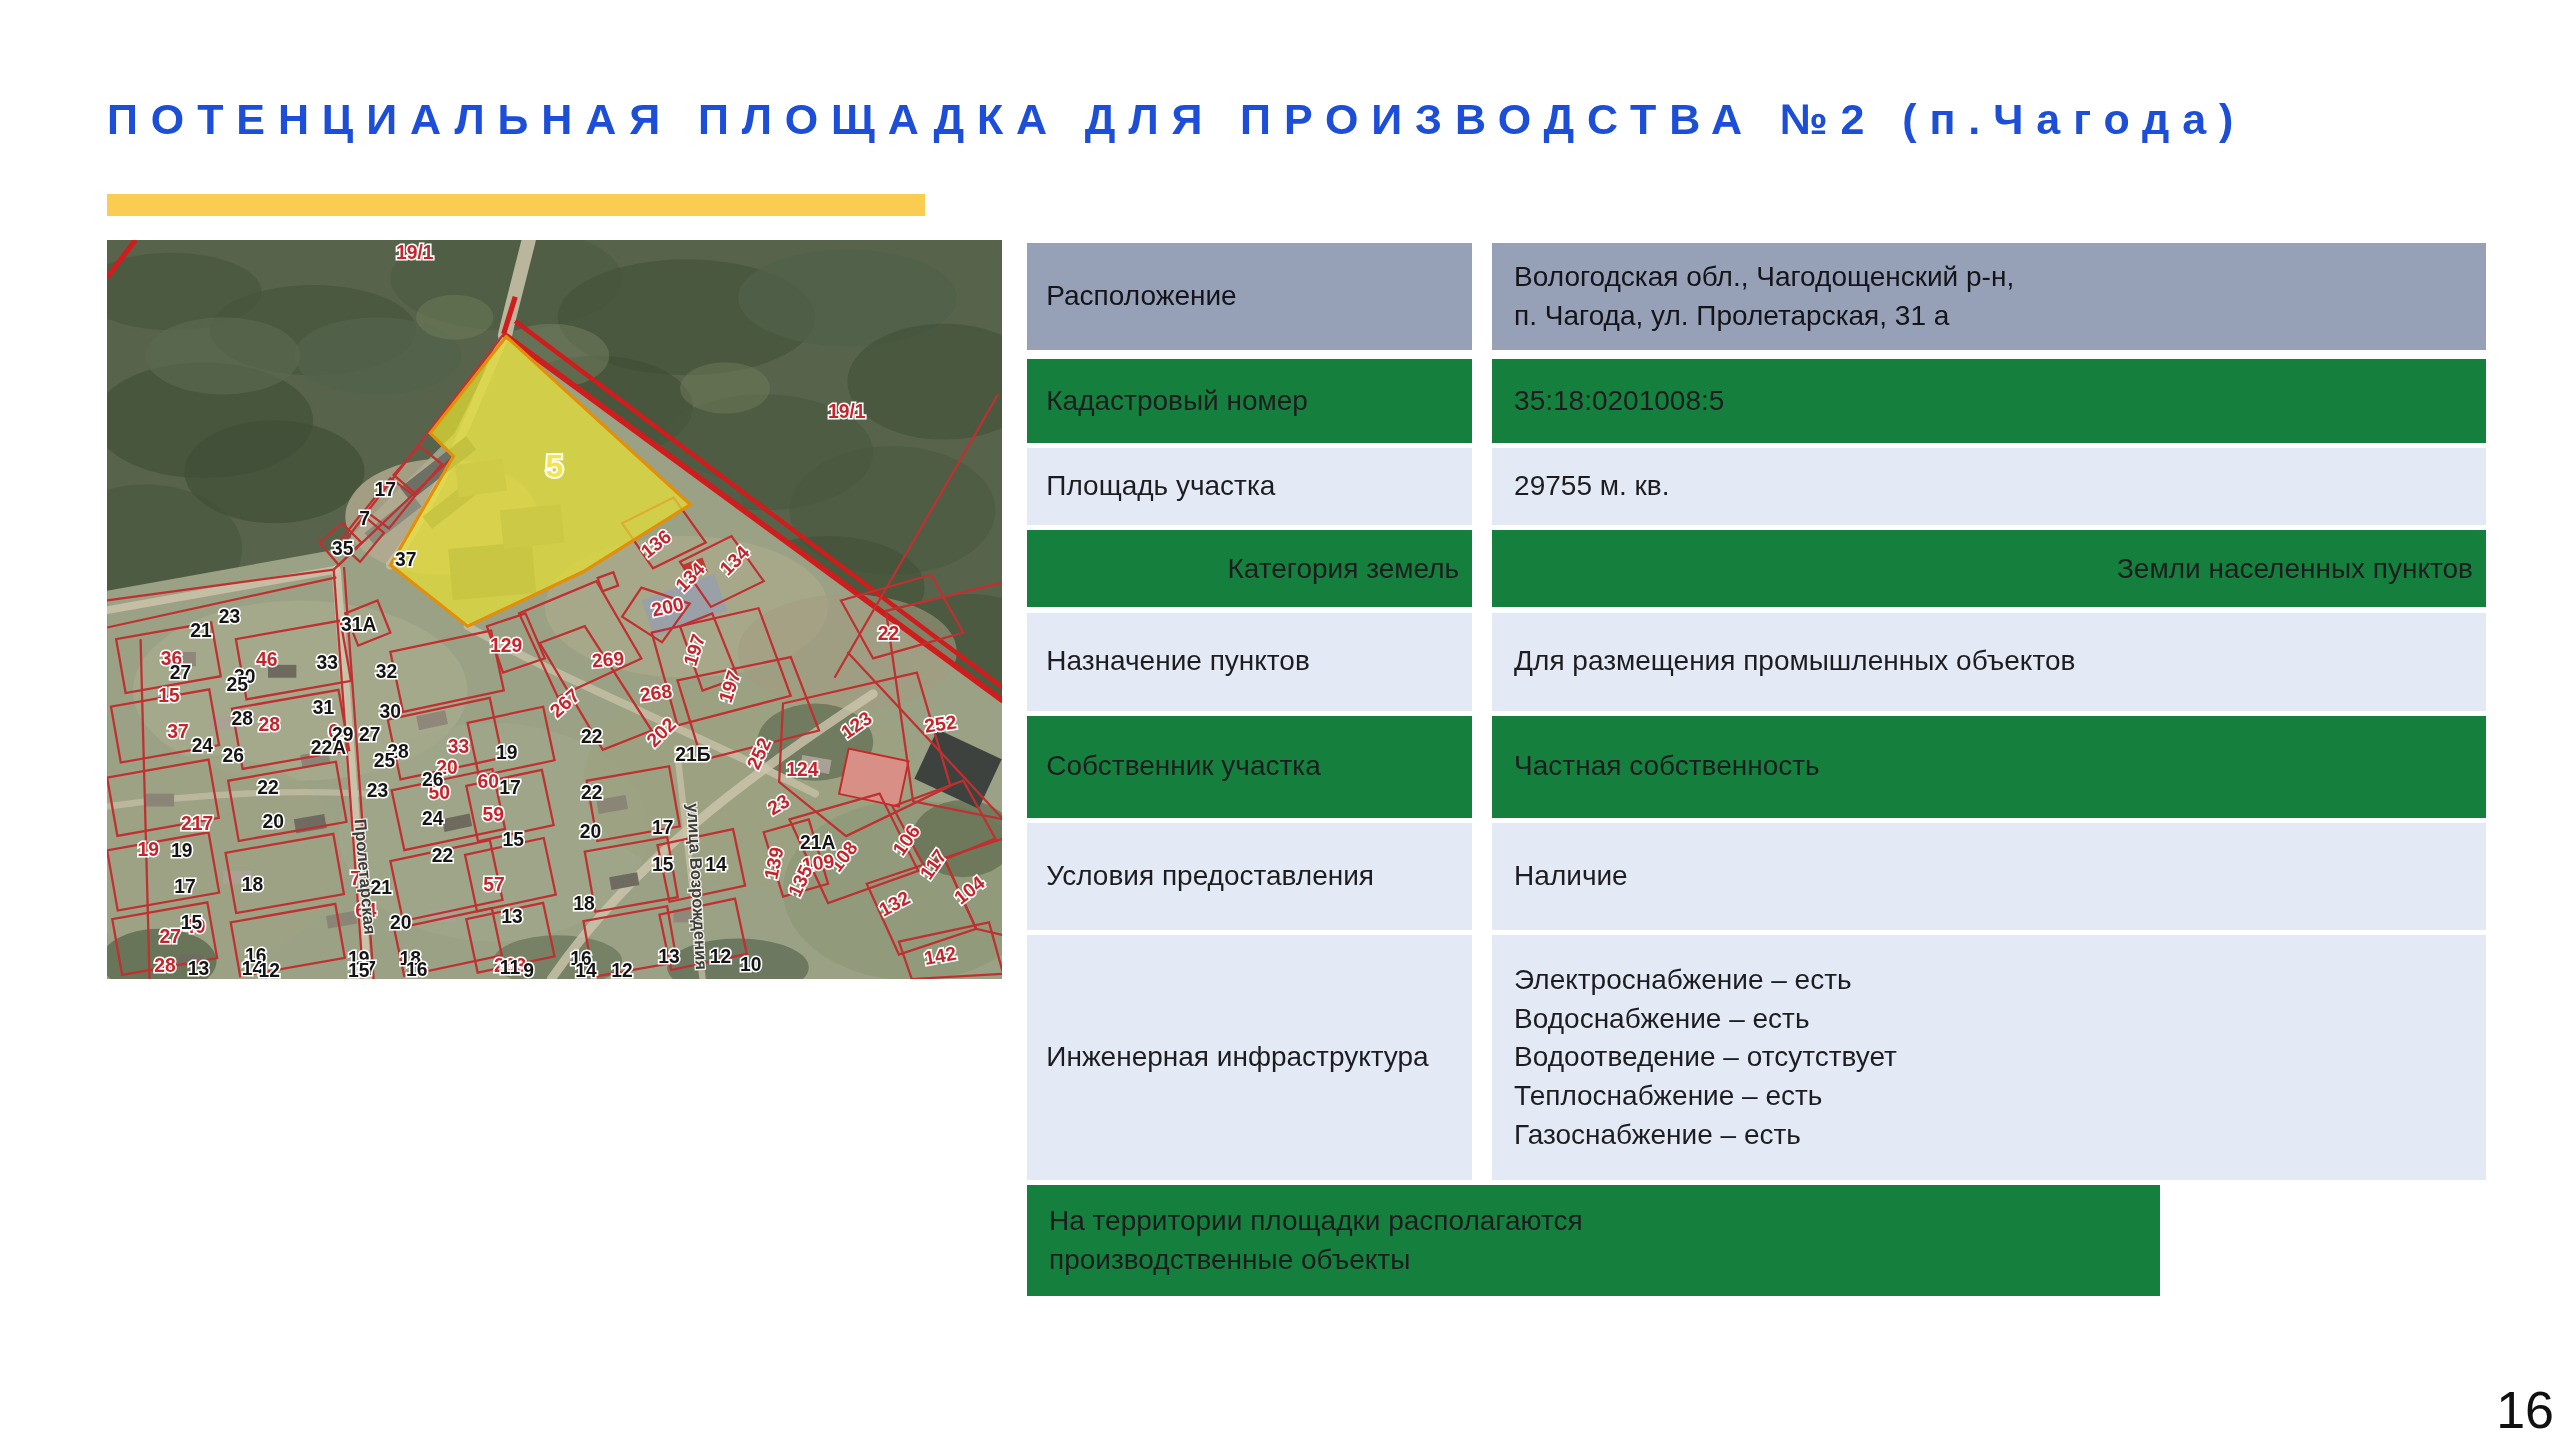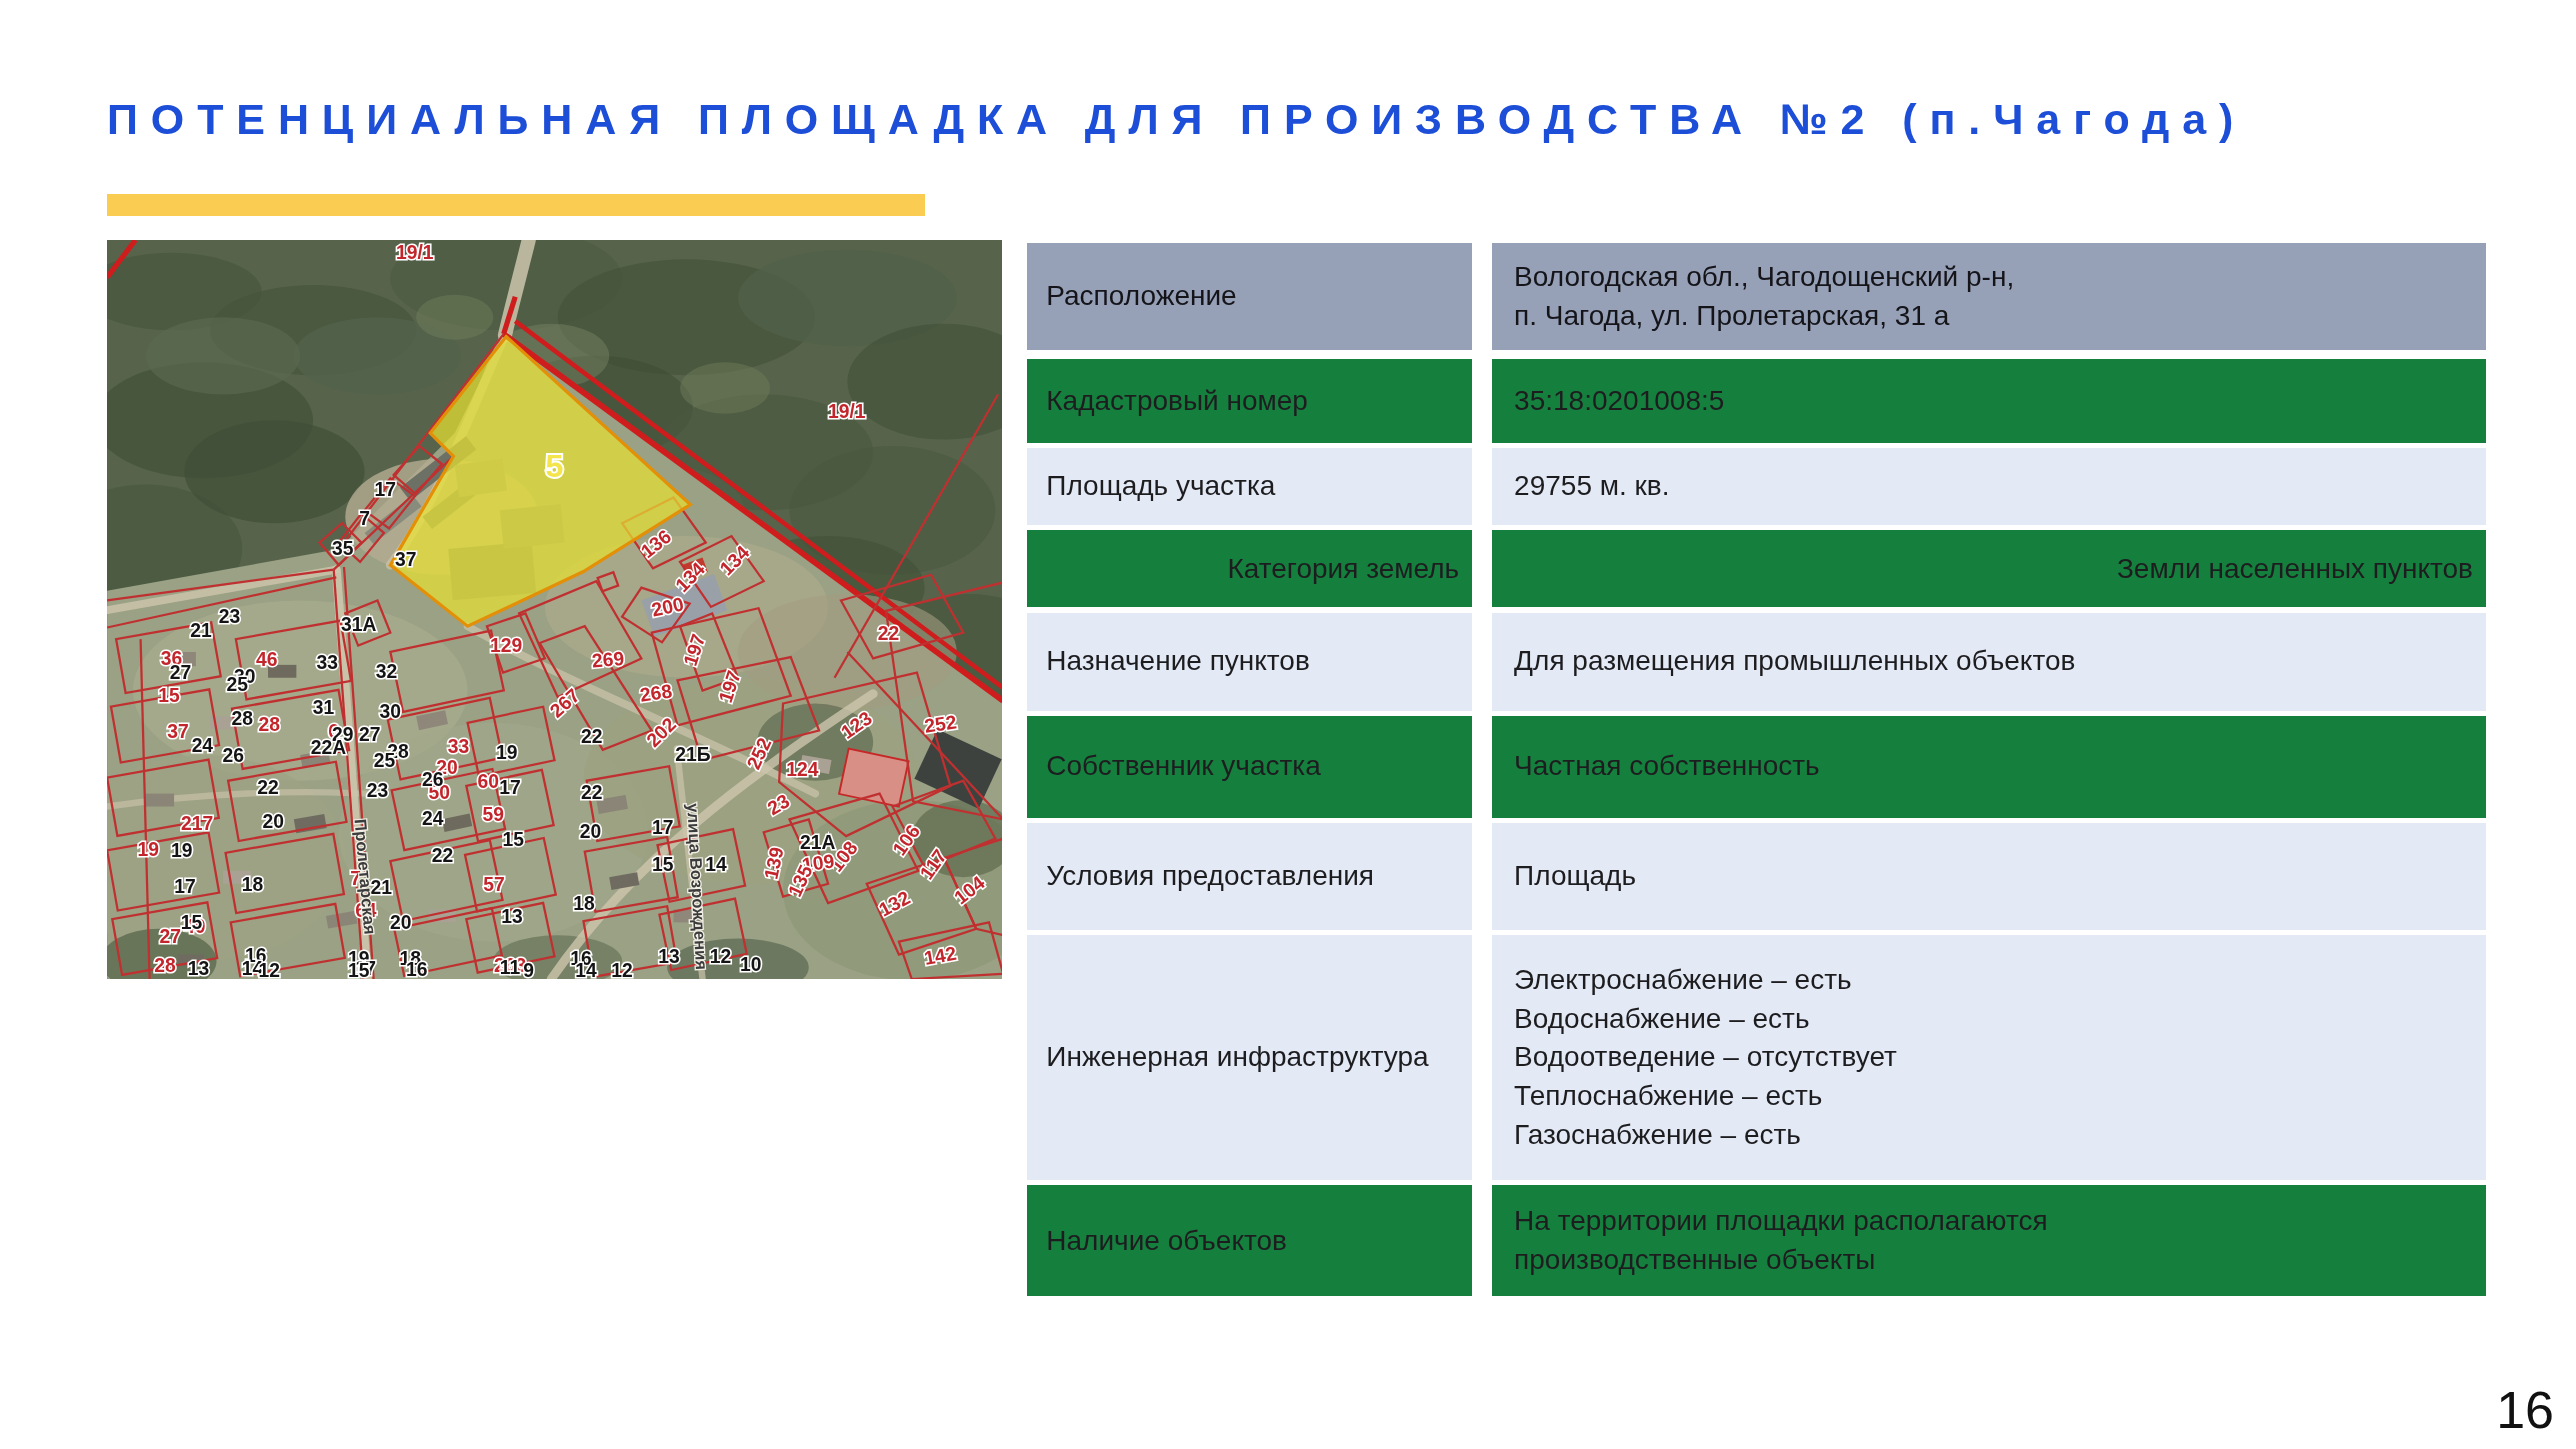--- a/index.html
+++ b/index.html
@@ -350,31 +350,30 @@
   <div class="trow r-blue h5">
     <div class="tcell tlabel">Назначение пунктов</div>
     <div class="tcell tvalue">Для размещения промышленных объектов</div>
   </div>
   <div class="trow r-gray h6">
     <div class="tcell tlabel">Собственник участка</div>
     <div class="tcell tvalue">Частная собственность</div>
   </div>
   <div class="trow r-blue h7">
     <div class="tcell tlabel">Условия предоставления</div>
-    <div class="tcell tvalue">Площадь</div>
+    <div class="tcell tvalue">Наличие</div>
   </div>
   <div class="trow r-blue h9">
     <div class="tcell tlabel">Инженерная инфраструктура</div>
     <div class="tcell tvalue">Электроснабжение – есть
 Водоснабжение – есть
 Водоотведение – отсутствует
 Теплоснабжение – есть
 Газоснабжение – есть</div>
   </div>
   <div class="trow r-gray h10">
-    <div class="tcell tlabel">Наличие объектов</div>
     <div class="tcell tvalue">На территории площадки располагаются
 производственные объекты</div>
   </div>
 </div>
 
 <div class="page-number">16</div>
 
 
 </body></html>

